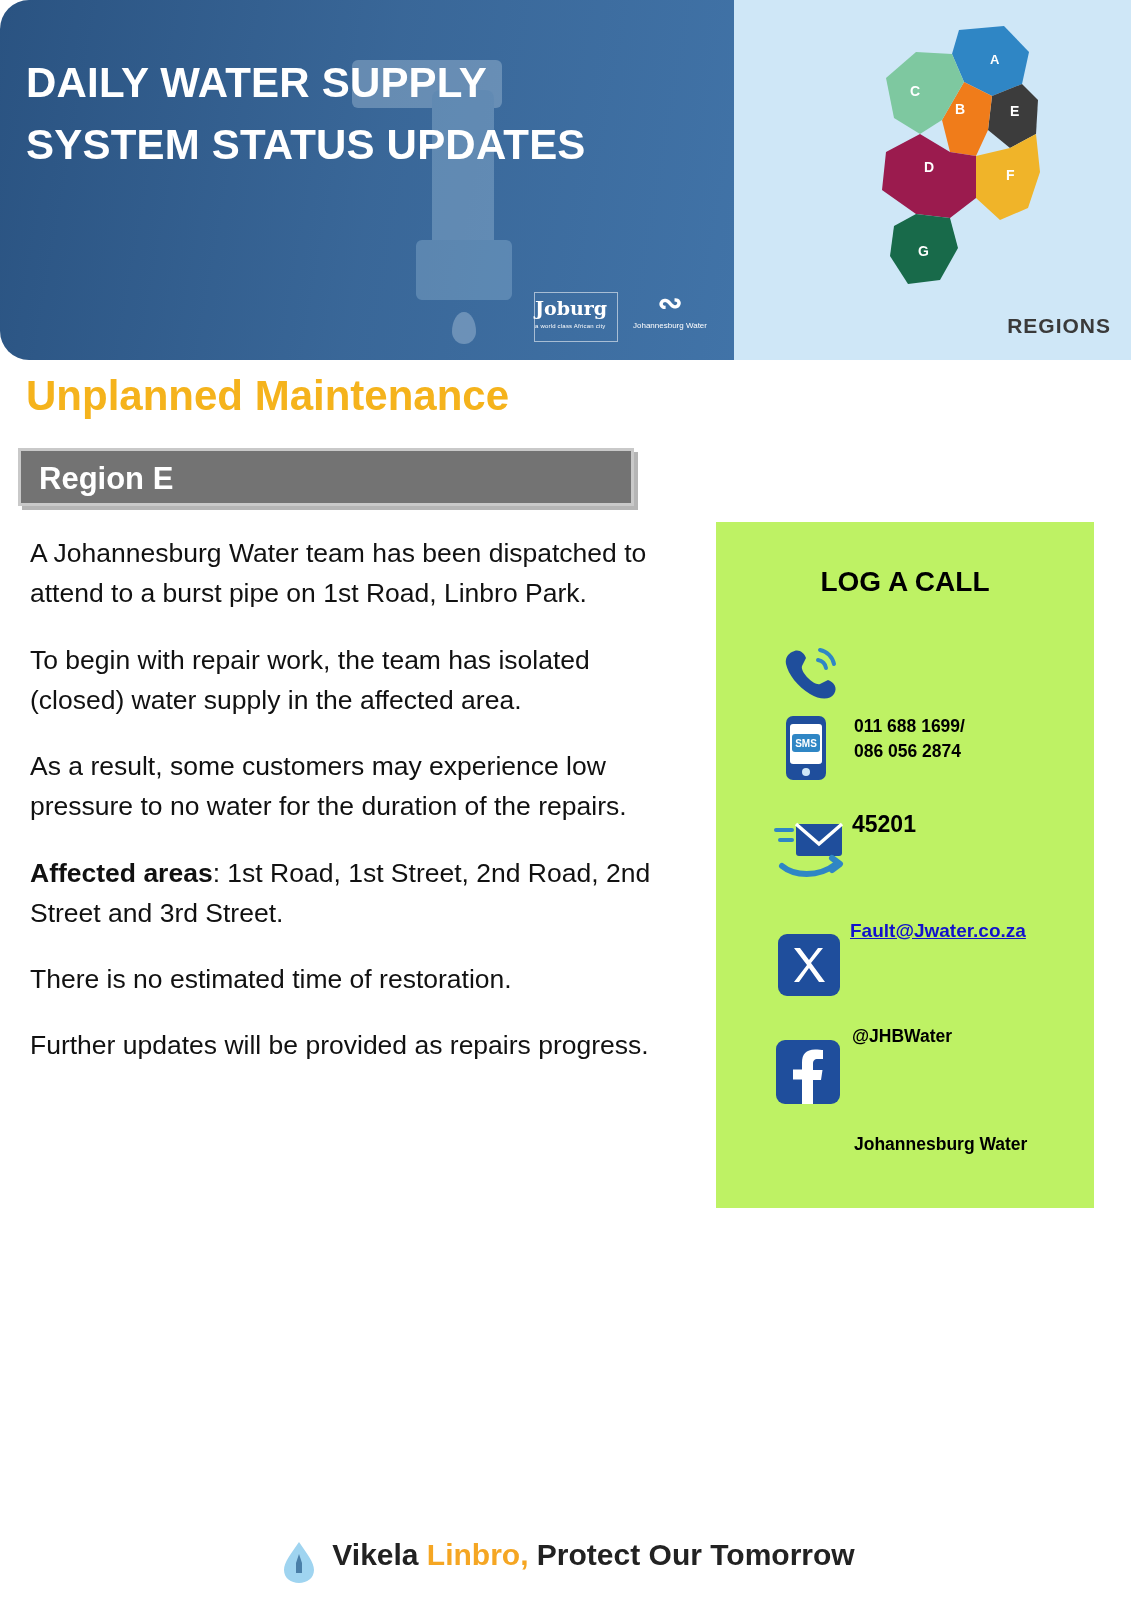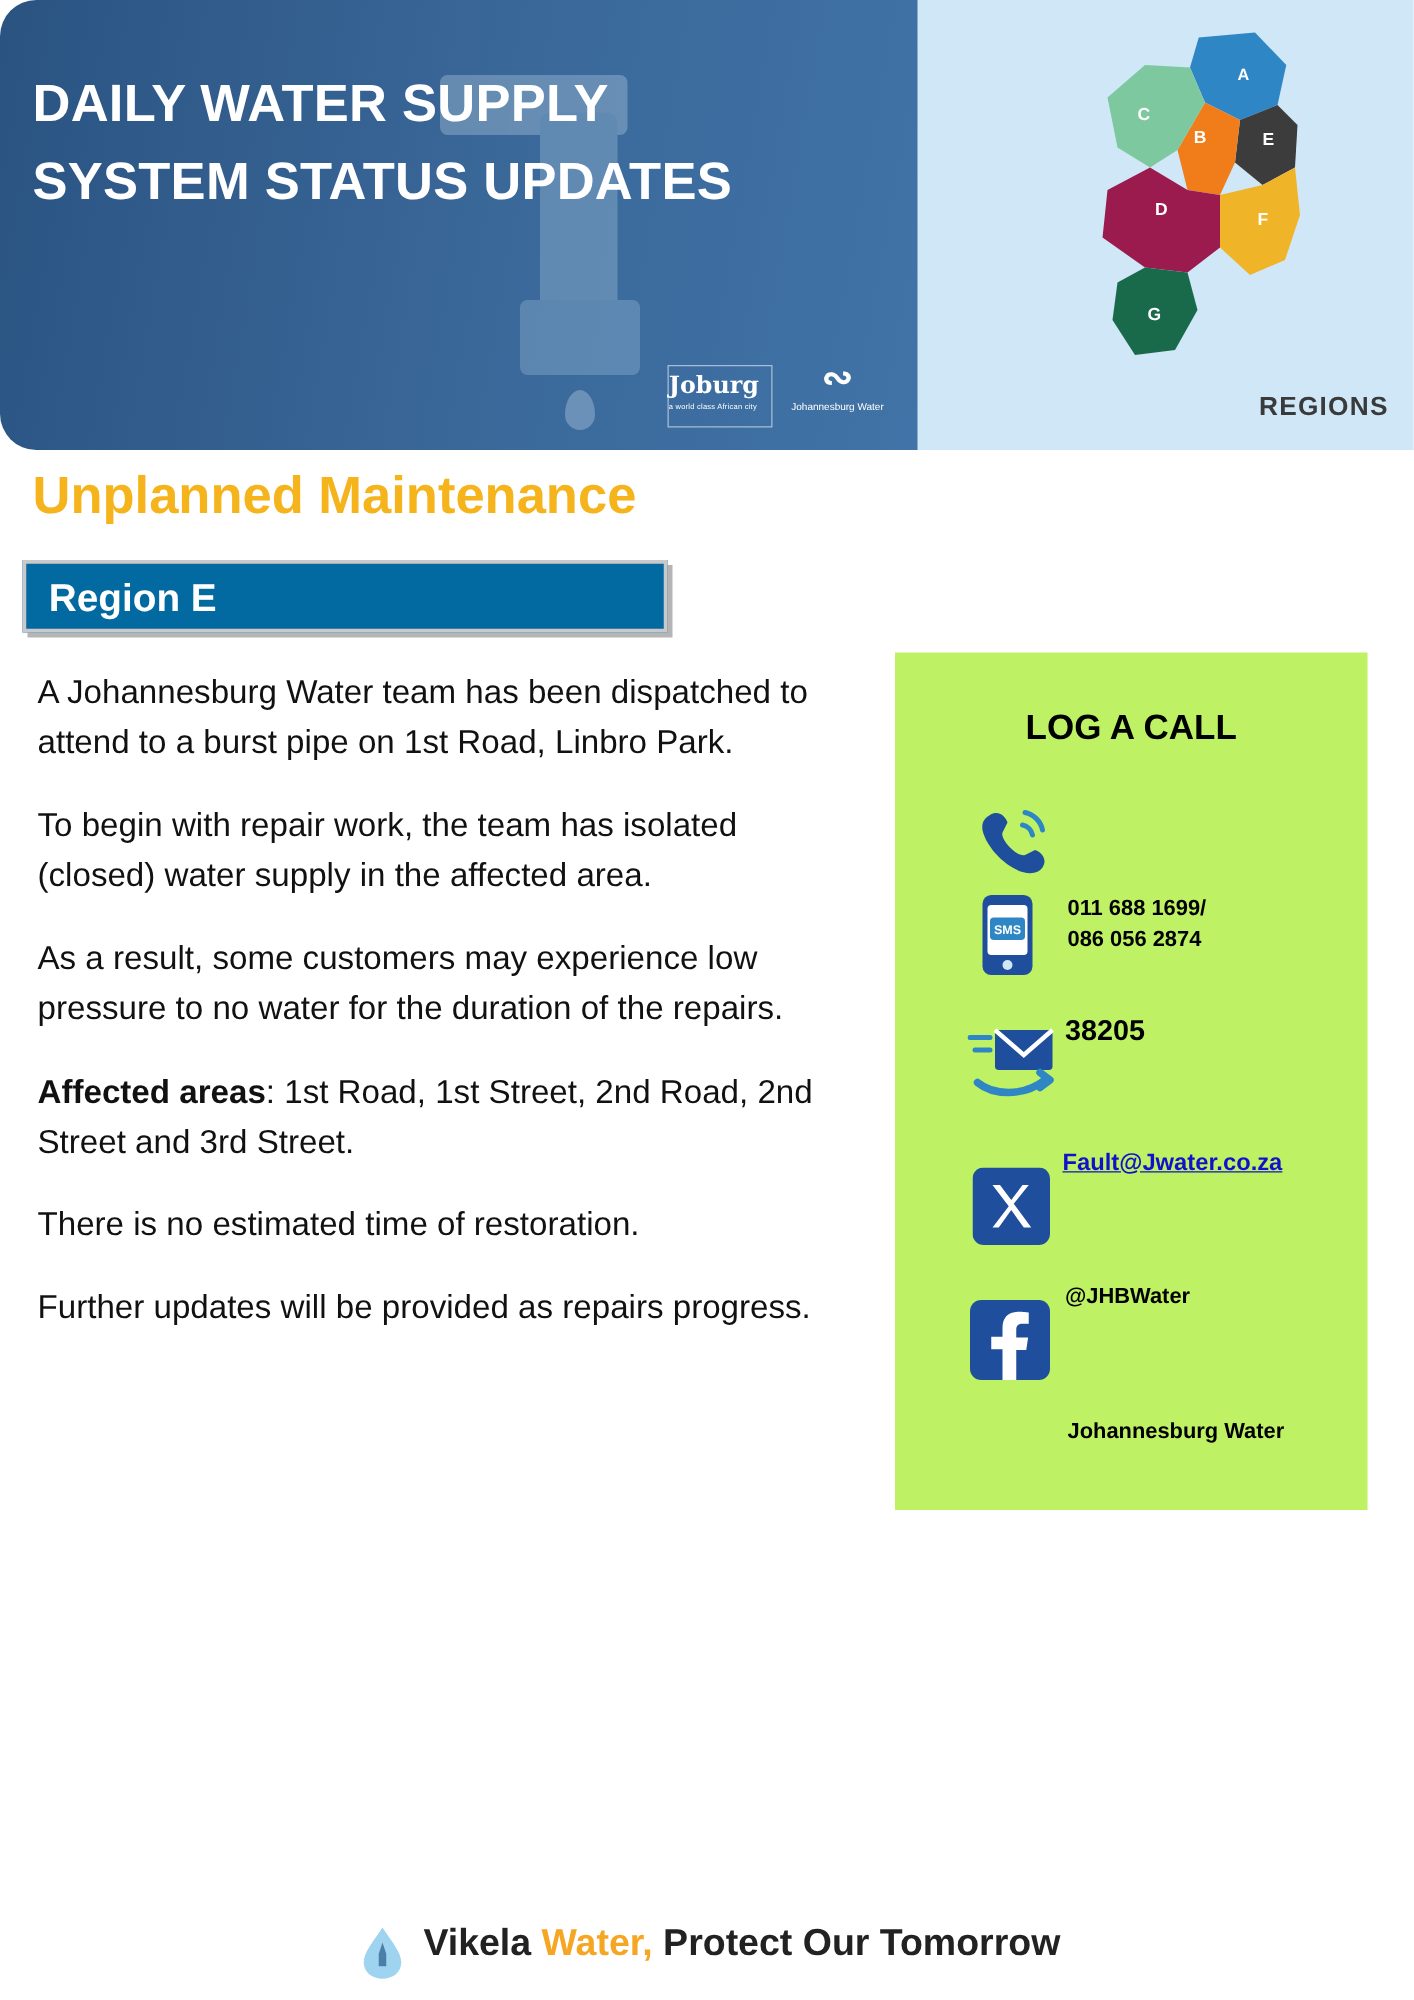--- a/index.html
+++ b/index.html
@@ -156,22 +156,22 @@
     left: 26px; top: 372px;
     color: #f5b31c;
     font-size: 42px;
     font-weight: bold;
   }
 
   
   .region-bar {
     position: absolute;
     left: 18px; top: 448px;
-    width: 516px; height: 58px;
-    background: #0369a1;
+    width: 616px; height: 58px;
+    background: #737373;
     border: 3px solid #c9c9c9;
     box-shadow: 4px 4px 0 #b5b5b5;
   }
   .region-bar span {
     position: absolute;
     left: 18px; top: 10px;
     color: #ffffff;
     font-size: 31px;
     font-weight: bold;
   }
@@ -372,34 +372,34 @@
         <rect x="0" y="0" width="64" height="64" rx="9" fill="#1f4e9c"></rect>
         <path d="M37,64 V40 h8 l1.5,-10 H37 v-6 c0,-3 1,-5 5,-5 h5 V10 c-1,-0.2 -5,-0.6 -8,-0.6 c-9,0 -13,5 -13,13 v7 h-9 v10 h9 V64 Z" fill="#ffffff"></path>
       </svg>
     </div>
 
     <div class="contact-text tel-text">
       <div>011 688 1699/</div>
       <div>086 056 2874</div>
     </div>
 
-    <div class="contact-text sms-num">38205</div>
+    <div class="contact-text sms-num">45201</div>
 
     <div class="contact-text email-text">
       <span class="email-link">Fault@Jwater.co.za</span>
     </div>
 
     <div class="contact-text x-text">@JHBWater</div>
 
     <div class="contact-text fb-text">Johannesburg Water</div>
   </div>
 
   <div class="footer">
     <div class="footer-inner">
       <svg class="footer-drop" viewBox="0 0 34 44">
         <path d="M17,2 C25,14 32,22 32,30 C32,38 25,43 17,43 C9,43 2,38 2,30 C2,22 9,14 17,2 Z" fill="#9fd4f0"></path>
         <path d="M17,14 l3,9 h-6 Z M14,23 h6 v10 h-6 Z" fill="#4a7fa8"></path>
       </svg>
-      <div class="footer-text"><span>Vikela </span><span class="amanzi">Water,</span><span> Protect Our Tomorrow</span></div>
+      <div class="footer-text"><span>Vikela </span><span class="amanzi">Linbro,</span><span> Protect Our Tomorrow</span></div>
     </div>
   </div>
 
 </div>
 
 </body></html>

